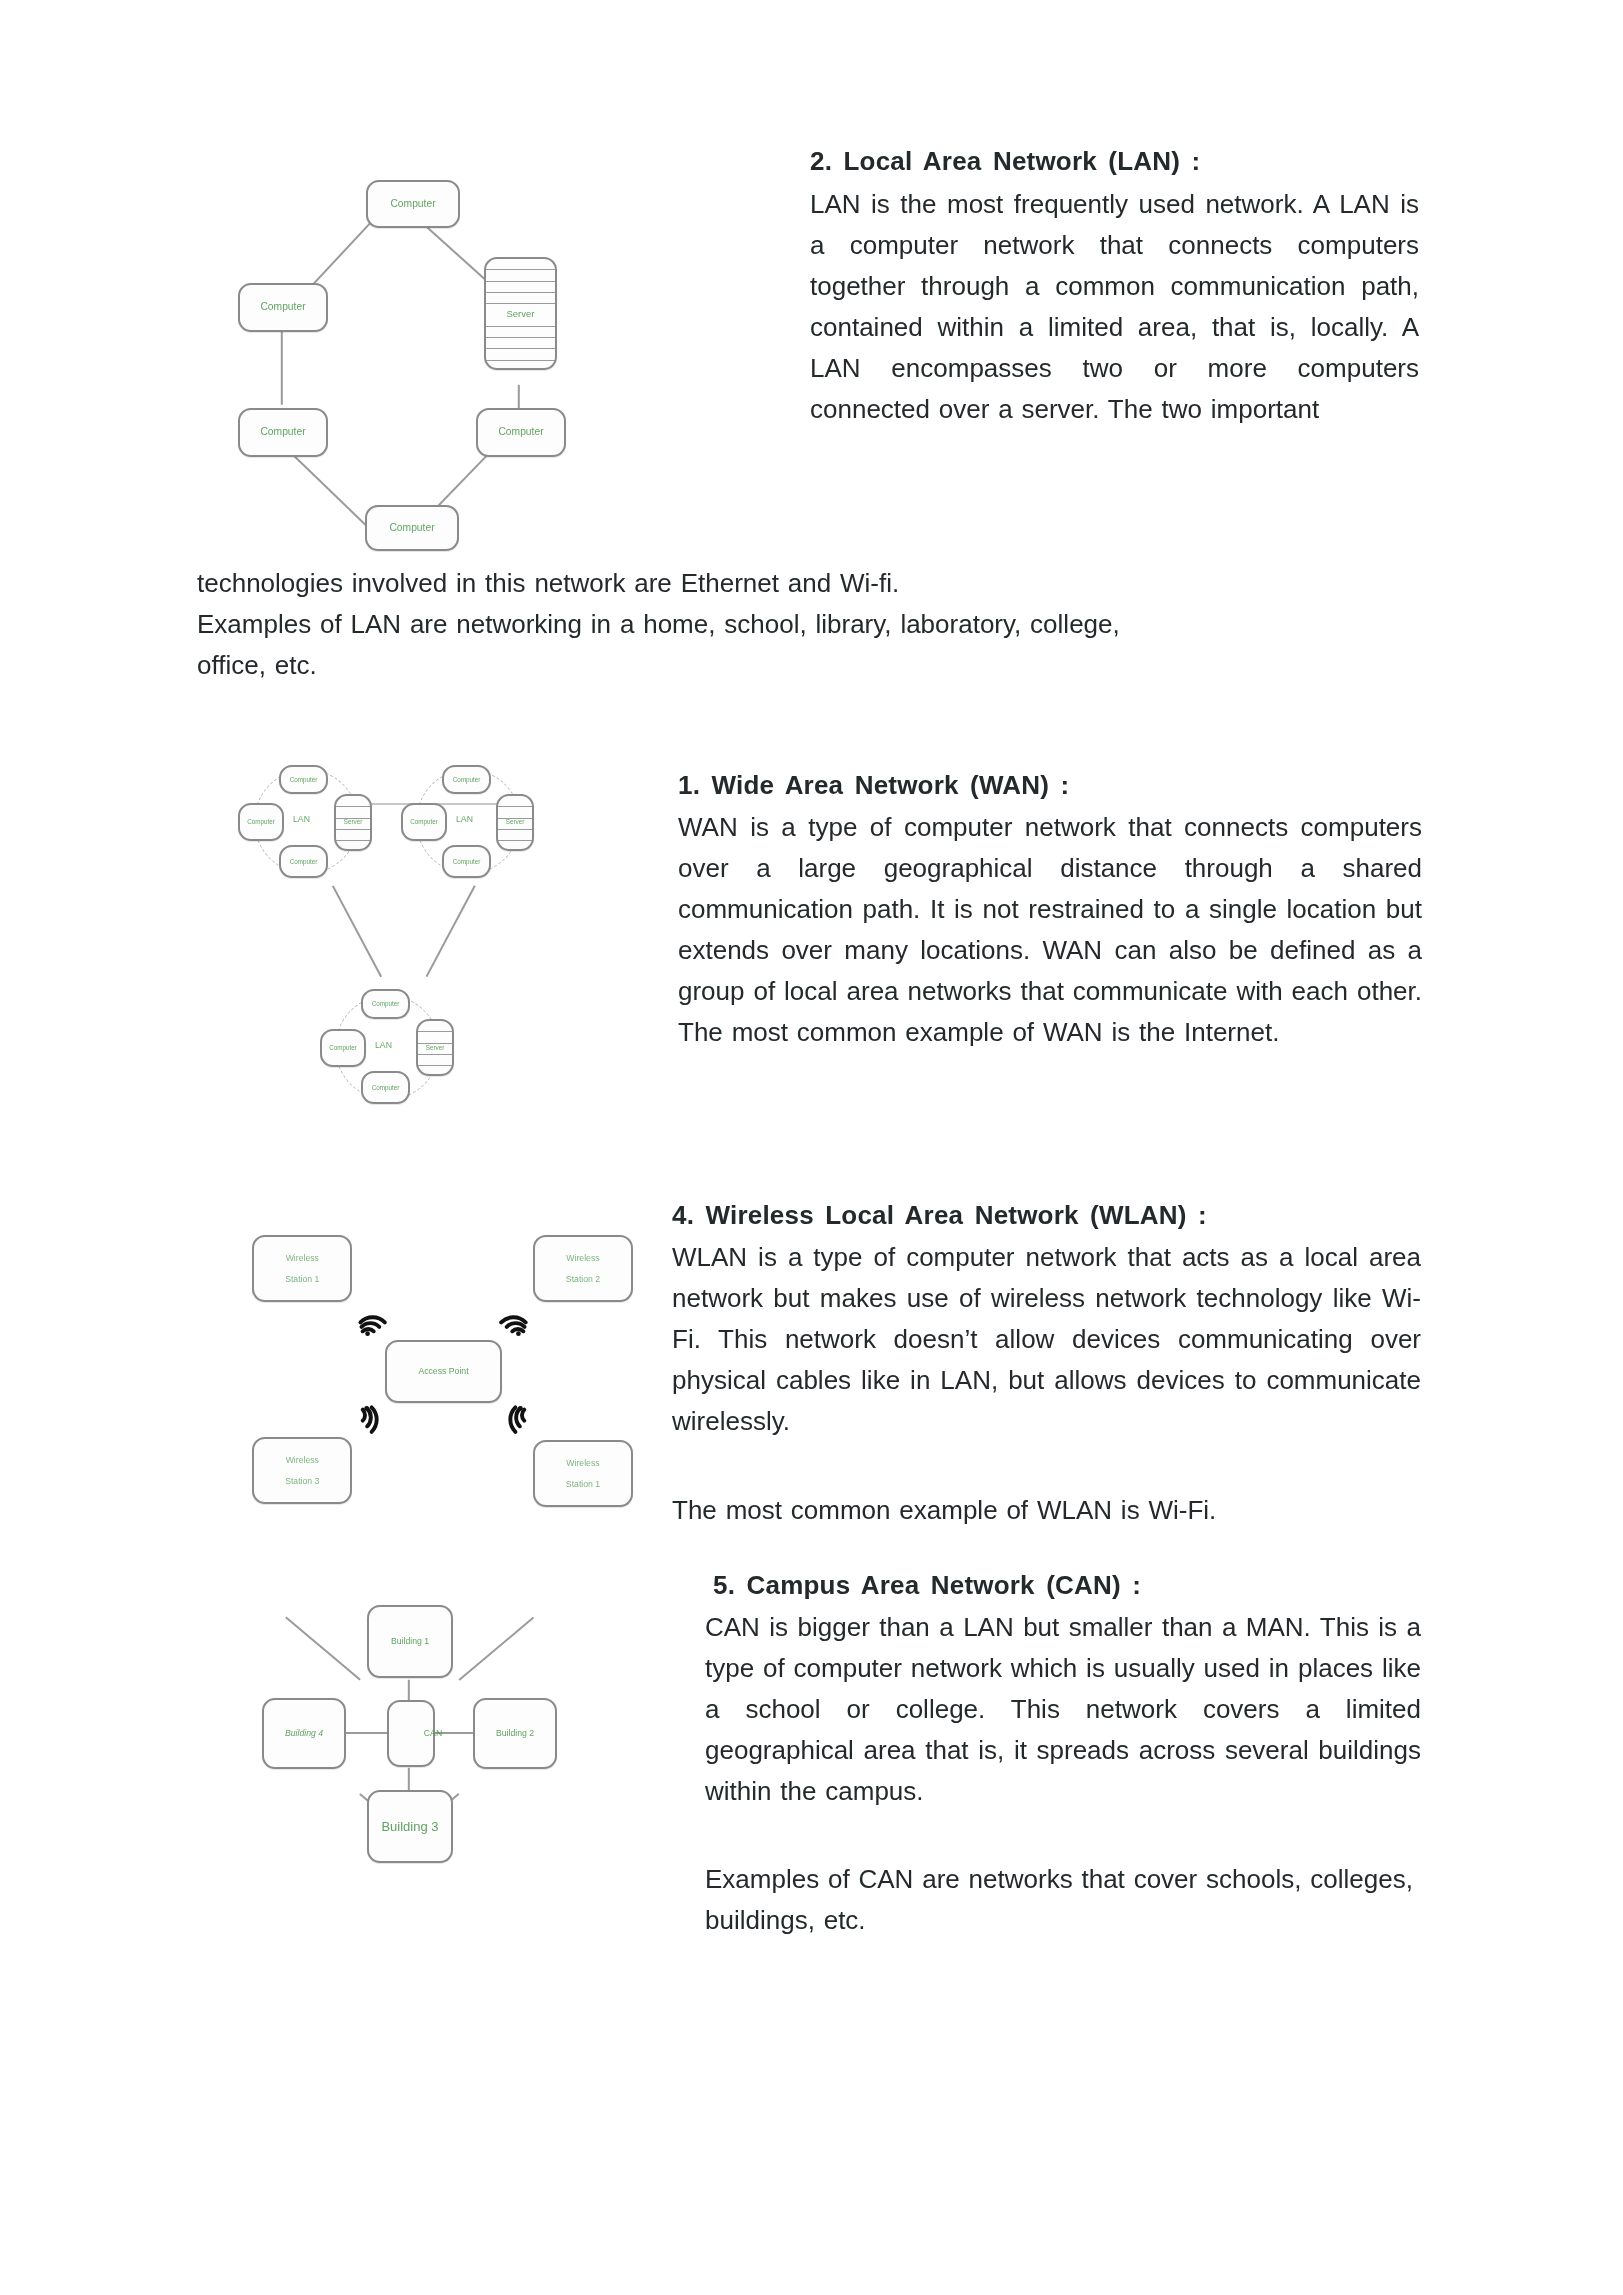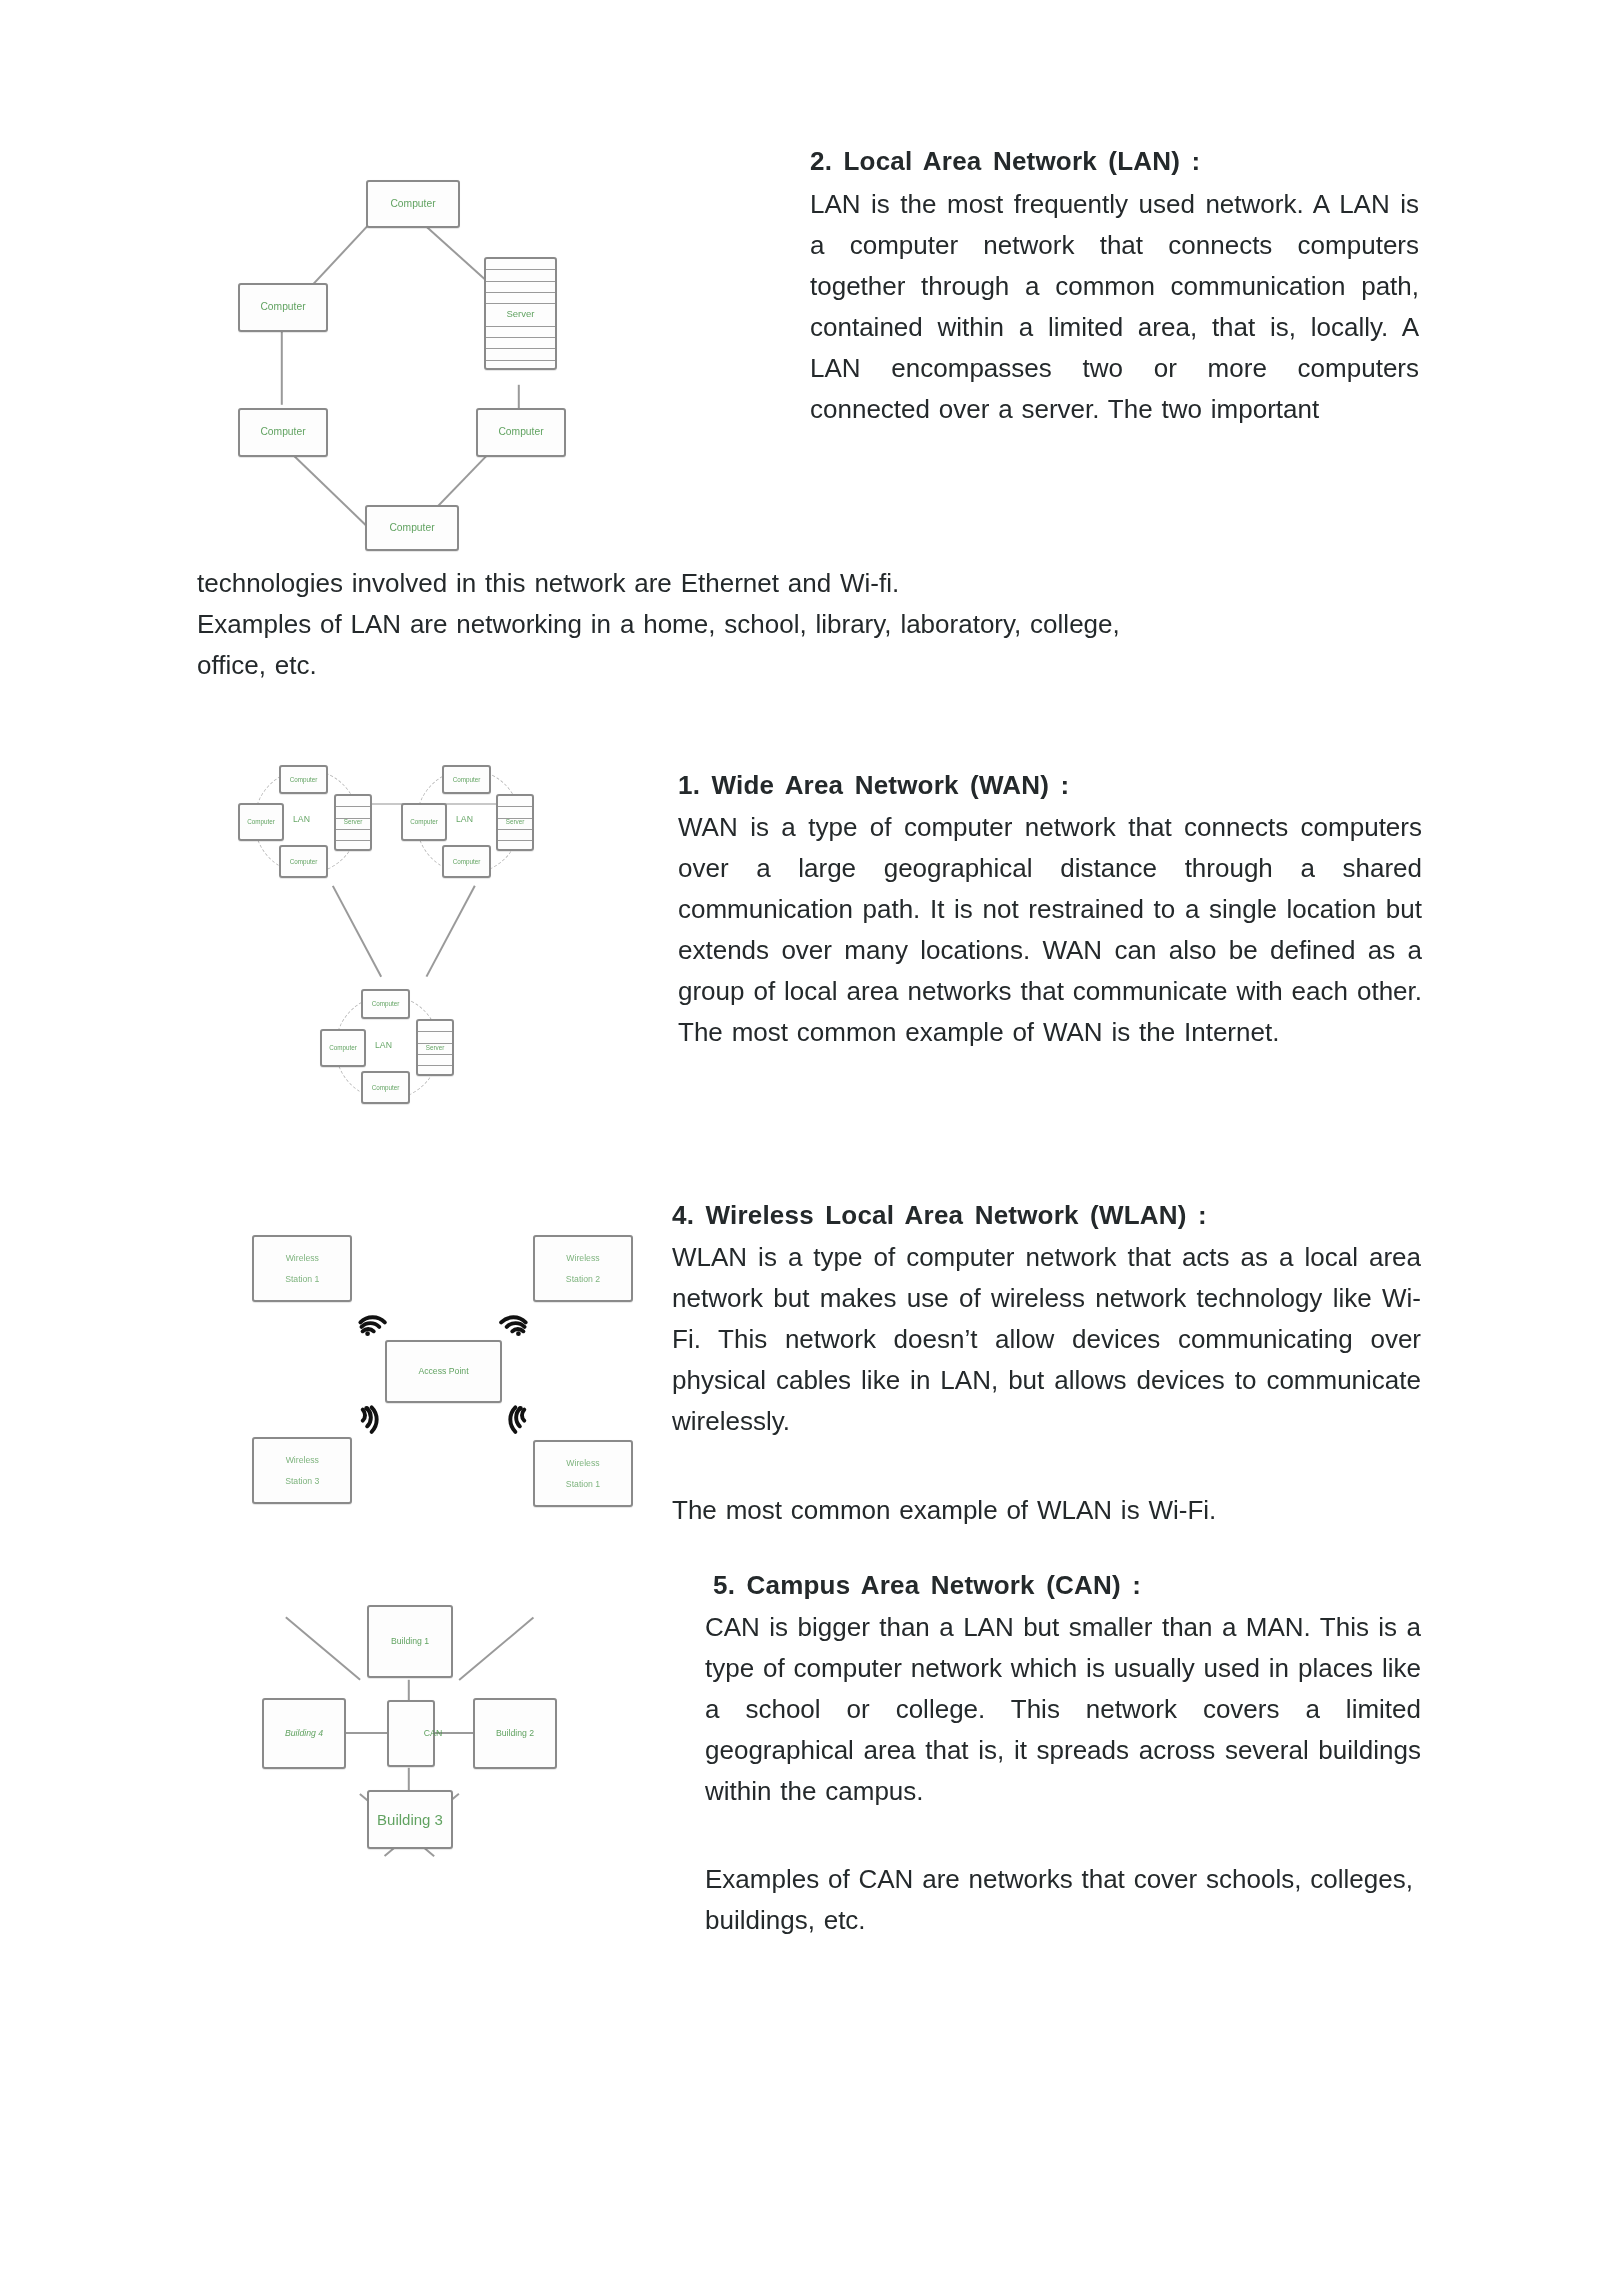--- a/index.html
+++ b/index.html
@@ -36,21 +36,21 @@
   }
 
   
   .diagram {
     position: absolute;
   }
   .node {
     position: absolute;
     background: #fdfdfd;
     border: 2px solid #8a8a8a;
-    border-radius: 3px;
+    border-radius: 13px;
     box-sizing: border-box;
     display: flex;
     align-items: center;
     justify-content: center;
     text-align: center;
     color: #3f8f3f;
     z-index: 3;
     box-shadow: 0 0.8px 0.8px rgba(0,0,0,.10);
   }
   .node span {
@@ -305,21 +305,21 @@
     </div>
 
     <div class="node" style="left:125px; top:115px; width:46px; height:67px; font-size:8.7px;padding-left:44px;">
       <span>CAN</span>
     </div>
 
     <div class="node" style="left:211px; top:113px; width:84px; height:71px; font-size:8.7px;">
       <span>Building 2</span>
     </div>
 
-    <div class="node" style="left:105px; top:205px; width:86px; height:59px; font-size:15px;">
+    <div class="node" style="left:105px; top:205px; width:86px; height:73px; font-size:13px;">
       <span>Building 3</span>
     </div>
   </div>
 
   <div class="para heading" style="left:713px; top:1565px; width:708px;">5. Campus Area Network (CAN) :</div>
 
   <div class="para" style="left:705px; top:1607px; width:716px;">CAN is bigger than a LAN but smaller than a MAN. This is a type of computer network which is usually used in places like a school or college. This network covers a limited geographical area that is, it spreads across several buildings within the campus.</div>
 
   <div class="para nojust" style="left:705px; top:1859px; width:716px;">Examples of CAN are networks that cover schools, colleges, buildings, etc.</div>
 

